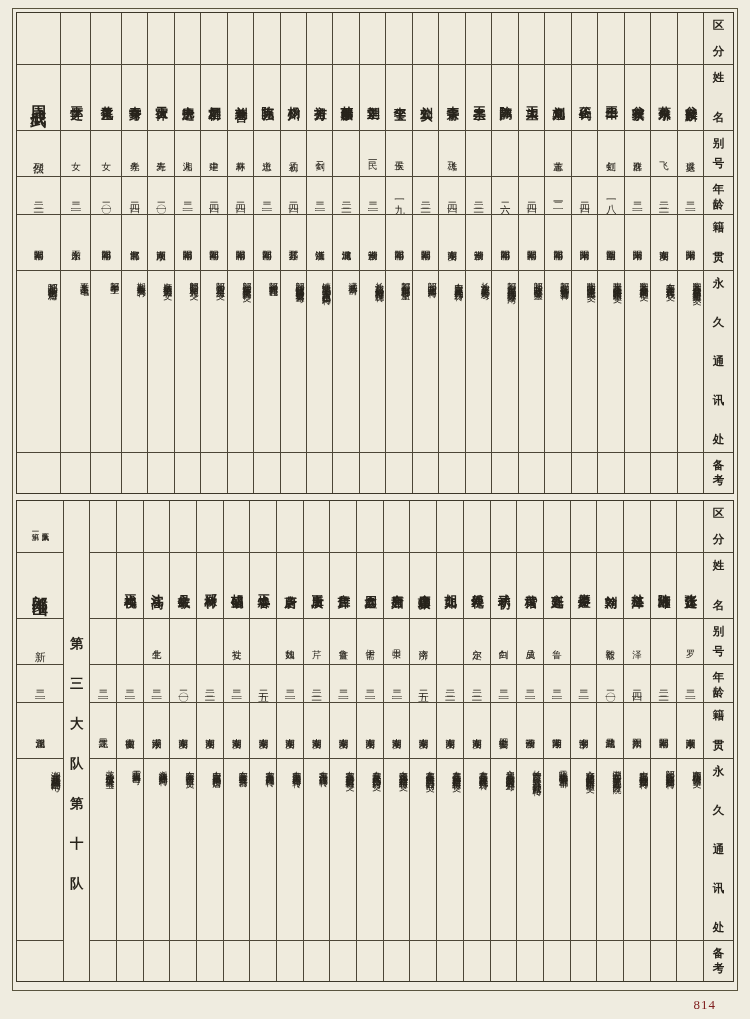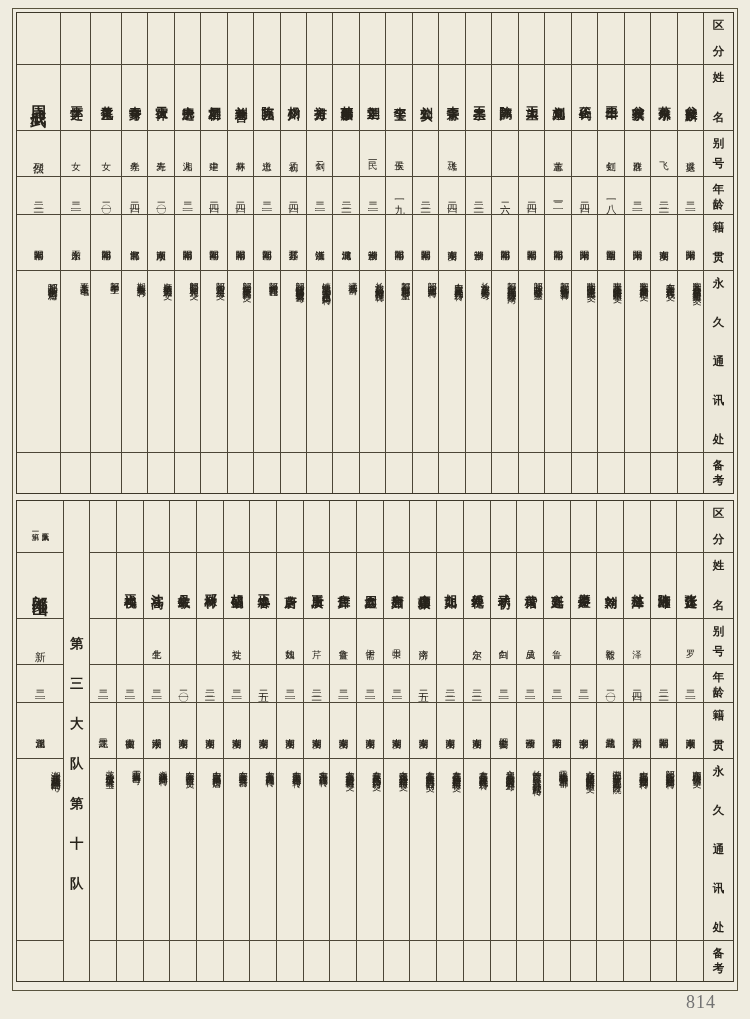--- a/index.html
+++ b/index.html
@@ -85,21 +85,21 @@
     height: 480px;
     display: flex; flex-direction: column;
     align-items: center; justify-content: center;
     gap: 22px; padding-top: 46px;
     font-size: 13.5px; font-weight: 700;
     overflow: hidden;
   }
 
   .page-number {
     position: absolute; right: 34px; bottom: 6px;
-    font-size: 18px; letter-spacing: 1px; color: #737373;
+    font-size: 13px; letter-spacing: 1px; color: #7f1d1d;
   }
 </style>
 </head>
 <body>
 
 <div class="sheet">
   <div class="outer-frame"></div>
 
   <div class="tables-wrap">
     <section class="roster">

